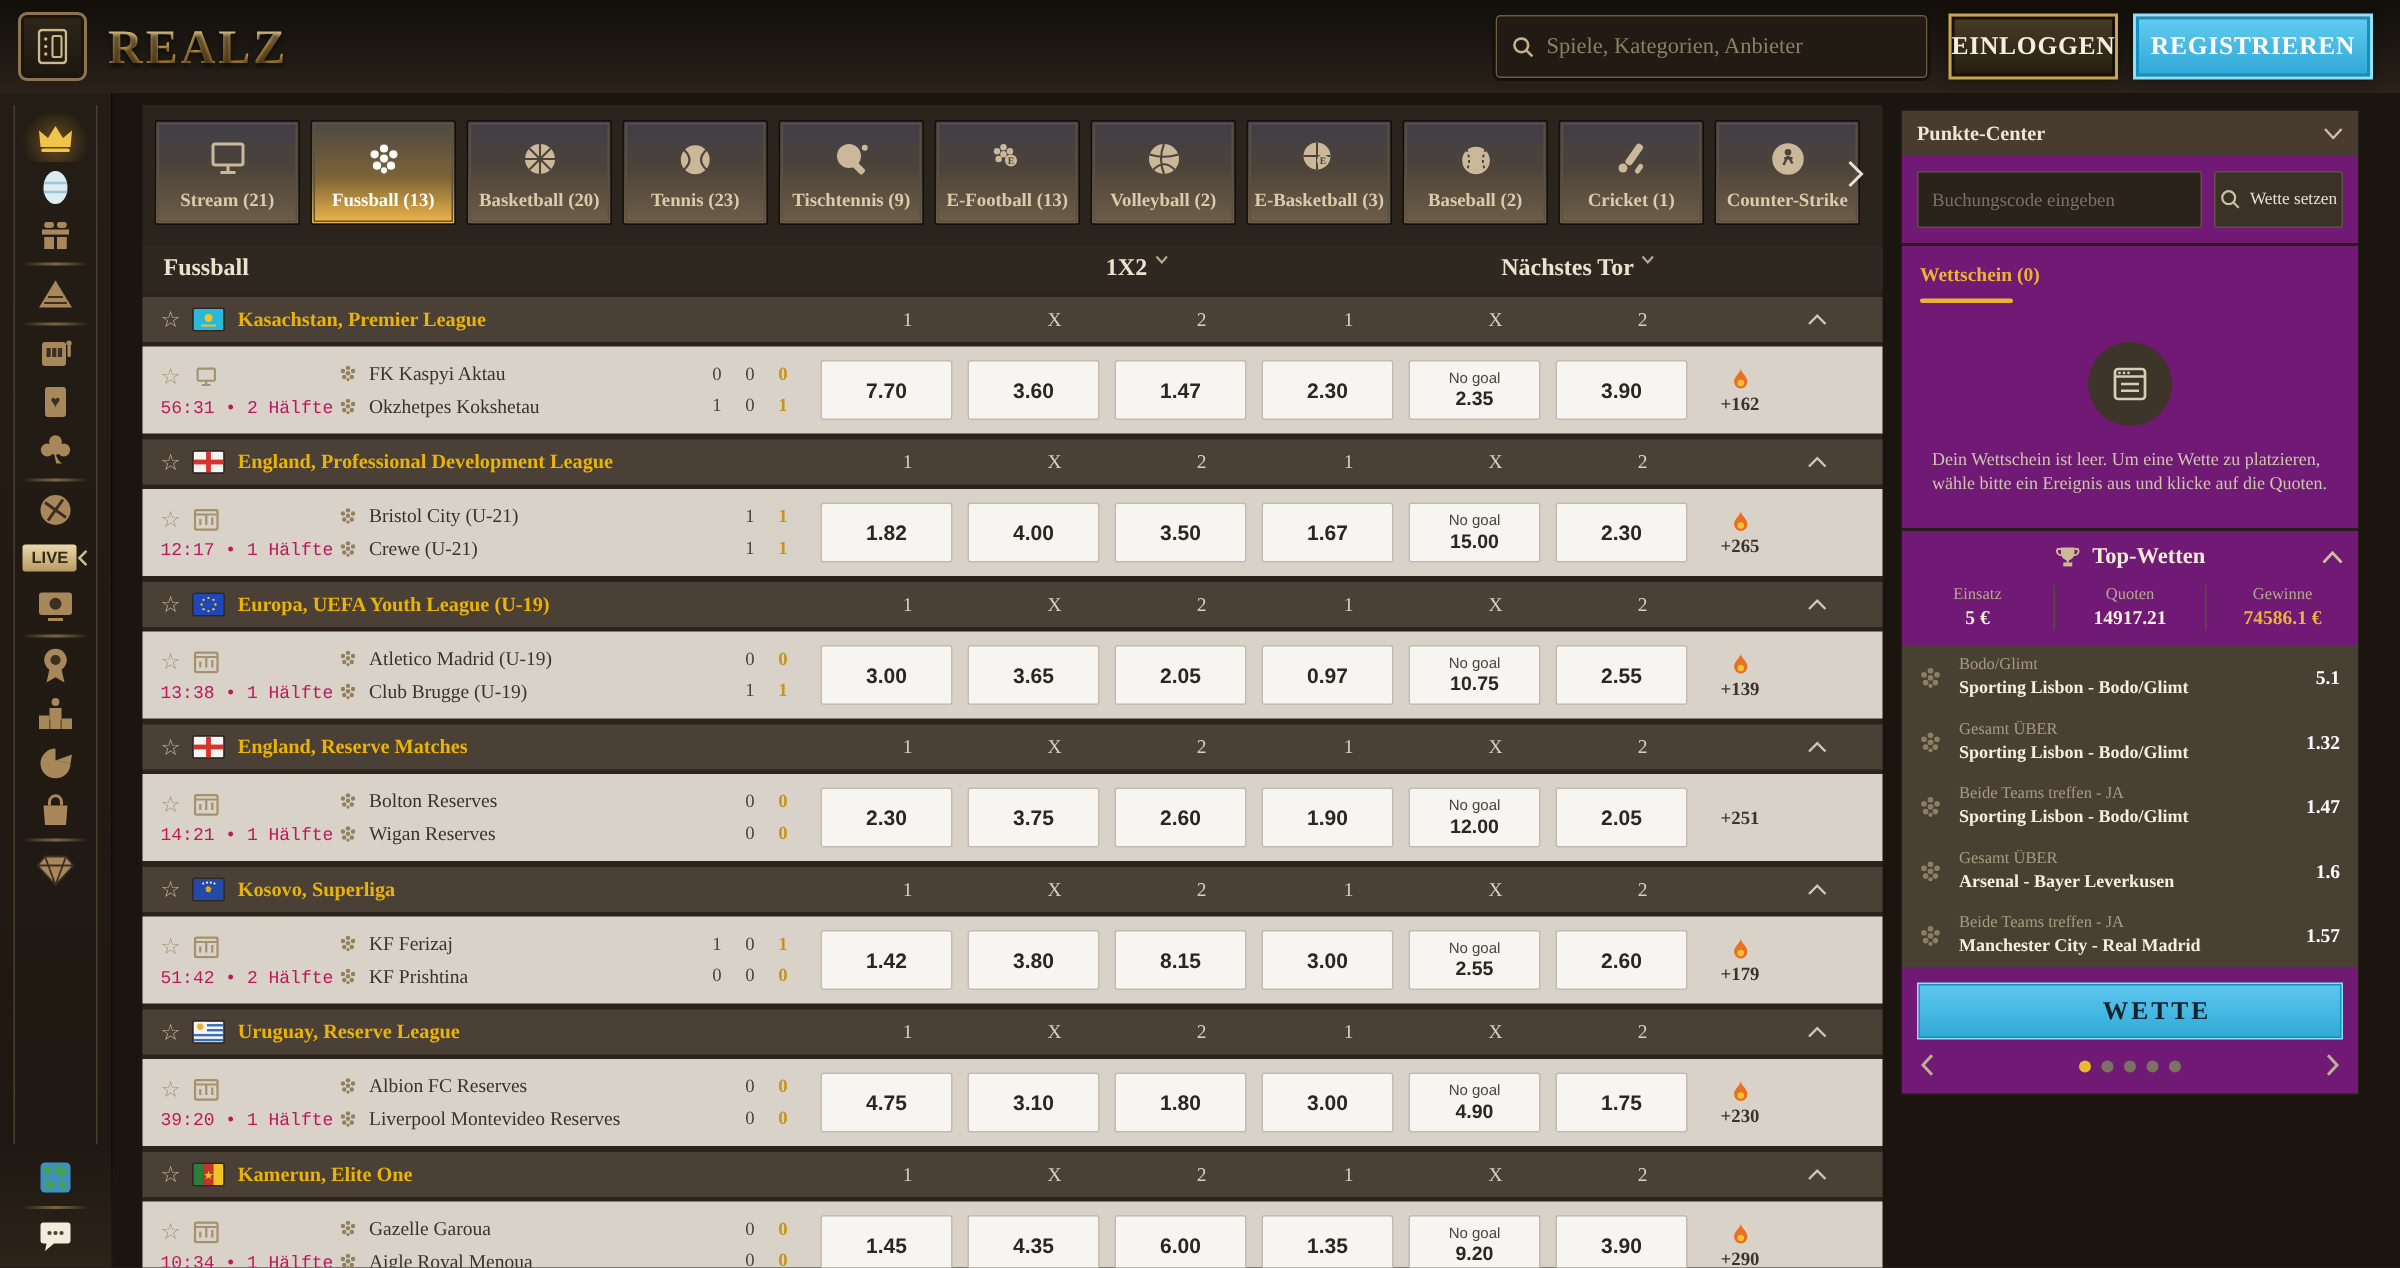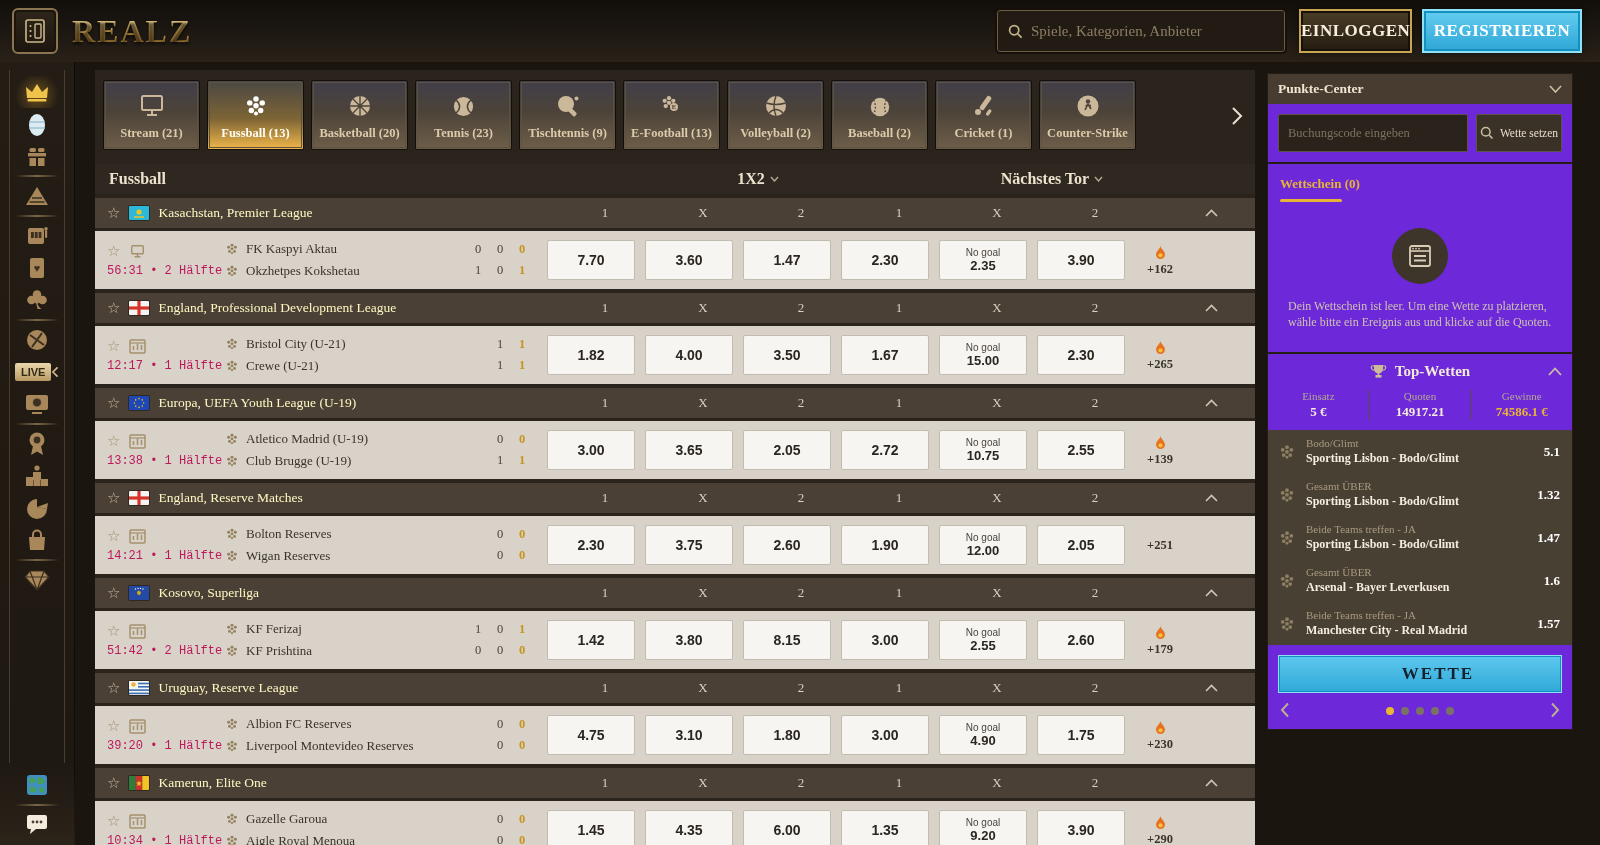--- a/index.html
+++ b/index.html
@@ -74,31 +74,31 @@
   .tab.active { background:linear-gradient(180deg,#4c4845 0%,#7c6435 55%,#f0b64a 100%); }
   .tab.active .t-icon { color:#ffffff; }
   .tab.active .t-label { color:#fffdf5; }
   .tabs-next { position:absolute; right:-6px; top:22px; width:22px; height:28px; border:none;
     background:transparent; color:#e9e2d4; cursor:pointer; }
 
   .filter-bar { margin-top:12px; height:30px; background:#2f2820; display:flex; align-items:center;
     color:#ece2cd; font-size:16px; font-weight:bold; padding-left:14px; }
   .filter-left { flex:1; }
   .zone { width:644px; display:flex; }
-  .mg { width:294px; display:flex; align-items:center; justify-content:center; gap:5px; cursor:pointer; }
+  .mg { width:294px; display:flex; justify-content:center; gap:5px; cursor:pointer; }
   .mg .chev { color:#b5a98f; }
   .zone-sp { width:56px; }
 
   
   .league { margin-top:4px; }
   .lg-head { height:30px; background:#4a4036; display:flex; align-items:center; padding-left:12px; }
   .lg-head .star { color:#cbb89a; font-size:15px; margin-right:9px; cursor:pointer; }
   .lg-flag { width:20px; height:14px; margin-right:9px; border-radius:1px; overflow:hidden;
     box-shadow:0 0 0 1px rgba(0,0,0,.35); flex:0 0 auto; }
-  .lg-name { flex:1; color:#fef9c3; font-size:13.5px; font-weight:normal; }
+  .lg-name { flex:1; color:#eab308; font-size:13.5px; font-weight:bold; }
   .lg-cols { width:644px; display:flex; }
   .lg-col { width:88px; margin-right:10px; text-align:center; color:#d9d0c1; font-size:13px; }
   .lg-chev { width:50px; text-align:center; color:#cfc6b8; cursor:pointer; }
 
   .match { margin-top:3px; height:58px; background:#d8d2c9; display:flex; align-items:center;
     padding-left:12px; }
   .m-left { width:118px; flex:0 0 auto; }
   .m-icons { display:flex; gap:9px; color:#a5916c; font-size:15px; align-items:center; }
   .m-time { margin-top:4px; font-size:12px; color:#be185d; font-family:Liberation Mono, monospace; }
   .m-teams { flex:1; display:flex; flex-direction:column; gap:6px; }
@@ -112,21 +112,21 @@
   .odd { width:88px; height:40px; margin-right:10px; background:#f7f5f1; border:1px solid #c2bbb0;
     border-radius:2px; display:flex; flex-direction:column; align-items:center; justify-content:center;
     cursor:pointer; color:#2b2620; font-size:14px; font-weight:bold; }
   .odd .ng-label { font-size:10px; font-weight:normal; color:#4a443c; line-height:11px; }
   .odd .ng-val { font-size:13px; line-height:15px; }
   .m-boost { width:50px; display:flex; flex-direction:column; align-items:center; justify-content:center;
     gap:1px; cursor:pointer; }
   .m-boost .bval { font-size:12.5px; font-weight:bold; color:#3a342c; }
 
   
-  .panel { position:absolute; left:1268px; top:74px; width:304px; background:#6d28d9;
+  .panel { position:absolute; left:1268px; top:74px; width:304px; background:#701a75;
     box-shadow:0 0 0 1px #241d15; }
   .p-head { height:30px; background:#473c2f; display:flex; align-items:center; padding:0 10px;
     color:#f0e6d2; font-size:13.5px; font-weight:bold; }
   .p-head .chev { margin-left:auto; color:#cdbfa2; cursor:pointer; }
   .booking { display:flex; gap:8px; padding:10px; }
   .booking input { flex:1; height:38px; background:#2a231b; border:1px solid #5e5244;
     border-radius:2px; color:#cdbfa4; padding:0 9px; font-size:12.5px;
     font-family:"Liberation Serif", serif; outline:none; }
   .booking input::placeholder { color:#7d7260; }
   .btn-setzen { width:86px; height:38px; background:#3a3226; border:1px solid #5e5244;
@@ -440,20 +440,31 @@
           <span class="t-icon">
             <svg width="26" height="26" viewBox="0 0 26 26">
               <circle cx="13" cy="13" r="10" fill="currentColor"></circle>
               <path d="M13 3 Q9 13 13 23 M3.5 10 Q13 13 22.5 10 M6 20 Q13 13 20 20" stroke="#4c4339" stroke-width="1.4" fill="none"></path>
             </svg>
           </span>
     <span class="t-label">Volleyball (2)</span>
         </div>
         <div class="tab">
           <span class="t-icon">
+            <svg width="26" height="26" viewBox="0 0 26 26">
+              <circle cx="11" cy="11" r="9" fill="currentColor"></circle>
+              <path d="M11 2 V20 M2 11 H20" stroke="#4c4339" stroke-width="1.3"></path>
+              <circle cx="15" cy="14" r="4" fill="currentColor"></circle>
+              <text x="15" y="16.3" font-size="6.5" font-family="Liberation Serif, serif" text-anchor="middle" fill="#4c4339" font-weight="bold">E</text>
+            </svg>
+          </span>
+    <span class="t-label">E-Basketball (3)</span>
+        </div>
+        <div class="tab">
+          <span class="t-icon">
             <svg width="24" height="24" viewBox="0 0 26 26">
               <circle cx="13" cy="13" r="10" fill="currentColor"></circle>
               <path d="M6 5 Q10 13 6 21 M20 5 Q16 13 20 21" stroke="#4c4339" stroke-width="1.4" fill="none" stroke-dasharray="2 2"></path>
             </svg>
           </span>
     <span class="t-label">Baseball (2)</span>
         </div>
         <div class="tab">
           <span class="t-icon">
             <svg width="26" height="26" viewBox="0 0 26 26">
@@ -820,21 +831,21 @@
         <button class="odd">
               <span>3.00</span>
             </button>
             <button class="odd">
               <span>3.65</span>
             </button>
             <button class="odd">
               <span>2.05</span>
             </button>
             <button class="odd">
-              <span>2.72</span>
+              <span>0.97</span>
             </button>
             <button class="odd">
               <span class="ng-label">No goal</span>
               <span class="ng-val">10.75</span>
             </button>
             <button class="odd">
               <span>2.55</span>
             </button>
         <span class="m-boost">
           <span>

